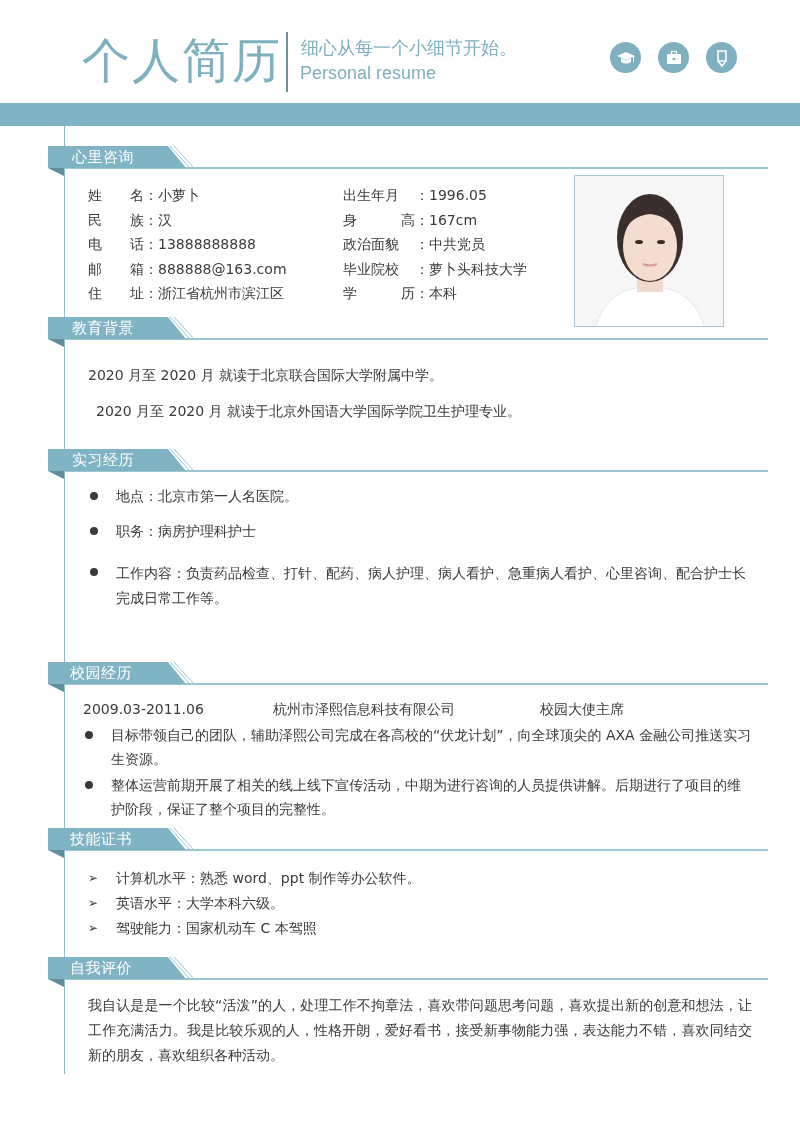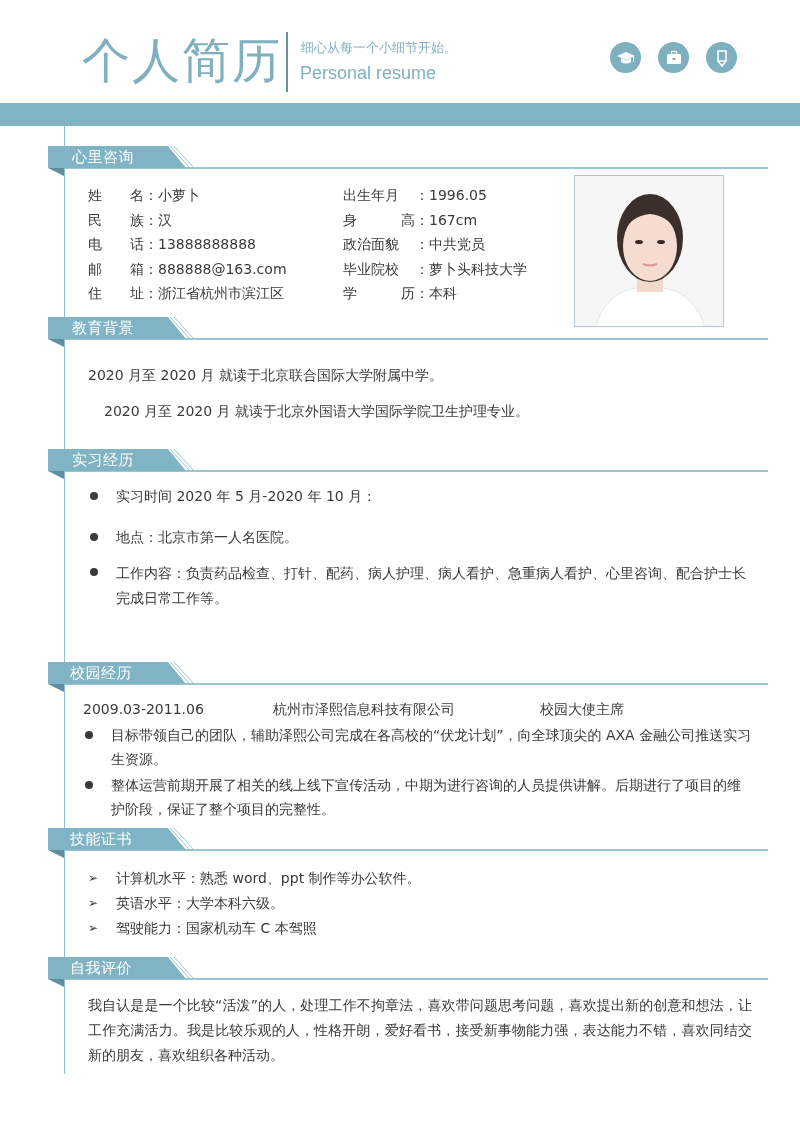--- a/index.html
+++ b/index.html
@@ -2,21 +2,21 @@
 <html><head>
 <meta charset="utf-8">
 <style>
   * { margin: 0; padding: 0; box-sizing: border-box; }
   html, body { width: 800px; height: 1132px; background: #ffffff; overflow: hidden; }
   body { position: relative; font-family: "DejaVu Sans", "Liberation Sans", sans-serif; color: #3a3a3a; }
 
   
   .title-cn { position: absolute; left: 82px; top: 30px; font-size: 48px; color: #7fb0c0; letter-spacing: 2px; line-height: 60px; font-weight: normal; }
   .title-divider { position: absolute; left: 286px; top: 32px; width: 2px; height: 60px; background: #6f8f99; }
-  .title-slogan { position: absolute; left: 301px; top: 40px; font-size: 13px; color: #7fb0c0; line-height: 16px; }
+  .title-slogan { position: absolute; left: 301px; top: 40px; font-size: 18px; color: #7fb0c0; line-height: 16px; }
   .title-en { position: absolute; left: 300px; top: 58px; font-size: 18px; color: #7fb0c0; line-height: 30px; font-family: "Liberation Sans", sans-serif; }
   .icon-row { position: absolute; top: 42px; left: 610px; display: flex; gap: 17px; }
   .circle-icon { width: 31px; height: 31px; border-radius: 50%; background: #7fb0c0; display: flex; align-items: center; justify-content: center; }
   .circle-icon svg { width: 20px; height: 20px; }
 
   .top-band { position: absolute; left: 0; top: 103px; width: 800px; height: 23px; background: #80b4c4; }
 
   
   .v-line { position: absolute; left: 64px; top: 126px; width: 1px; height: 948px; background: #8fbccb; }
 
@@ -185,35 +185,35 @@
   <div class="rule"></div>
   <div class="tab"></div>
   <svg class="stripe" style="left:116px; width:30px;" viewBox="0 0 30 22">
       <line x1="6" y1="0" x2="26" y2="22" stroke="#9cc5d2" stroke-width="1"></line>
       <line x1="10" y1="0" x2="30" y2="22" stroke="#9cc5d2" stroke-width="1"></line>
     </svg>
   <div class="fold"></div>
   <div class="label">教育背景</div>
 </div>
 <div class="txt" style="left:88px; top:364px;">2020 月至 2020 月  就读于北京联合国际大学附属中学。</div>
-<div class="txt" style="left:104px; top:400px;">2020 月至 2020 月  就读于北京外国语大学国际学院卫生护理专业。</div>
+<div class="txt" style="left:96px; top:400px;">2020 月至 2020 月  就读于北京外国语大学国际学院卫生护理专业。</div>
 
 <div class="section-head" style="top:449px;">
   <div class="rule"></div>
   <div class="tab"></div>
   <svg class="stripe" style="left:116px; width:30px;" viewBox="0 0 30 22">
       <line x1="6" y1="0" x2="26" y2="22" stroke="#9cc5d2" stroke-width="1"></line>
       <line x1="10" y1="0" x2="30" y2="22" stroke="#9cc5d2" stroke-width="1"></line>
     </svg>
   <div class="fold"></div>
   <div class="label">实习经历</div>
 </div>
 <ul class="bullet-list" style="left:88px; top:485px; width:670px;">
-  <li style="line-height:22px; margin-bottom:19px;"><span class="dot"></span><span>实习时间 2020 年 5 月-2020 年 10 月：</span></li>
   <li style="line-height:22px; margin-bottom:13px;"><span class="dot"></span><span>地点：北京市第一人名医院。</span></li>
+  <li style="line-height:22px; margin-bottom:19px;"><span class="dot"></span><span>职务：病房护理科护士</span></li>
   <li style="line-height:25px;"><span class="dot"></span><span>工作内容：负责药品检查、打针、配药、病人护理、病人看护、急重病人看护、心里咨询、配合护士长完成日常工作等。</span></li>
 </ul>
 
 <div class="section-head" style="top:662px;">
   <div class="rule"></div>
   <div class="tab"></div>
   <svg class="stripe" style="left:116px; width:30px;" viewBox="0 0 30 22">
       <line x1="6" y1="0" x2="26" y2="22" stroke="#9cc5d2" stroke-width="1"></line>
       <line x1="10" y1="0" x2="30" y2="22" stroke="#9cc5d2" stroke-width="1"></line>
     </svg>

